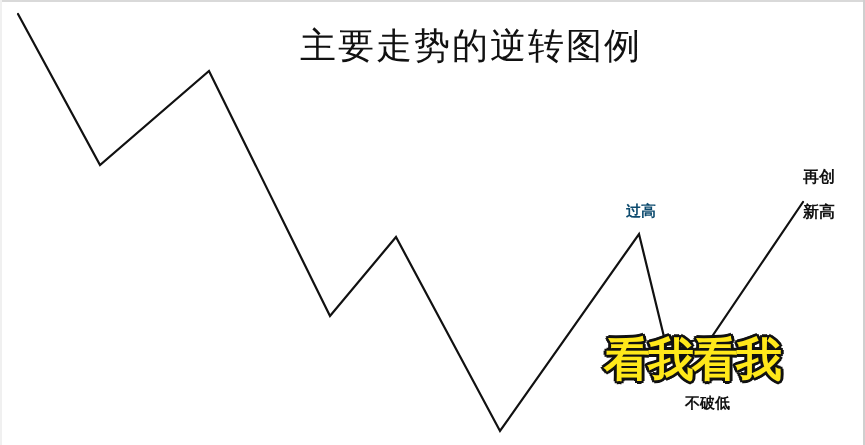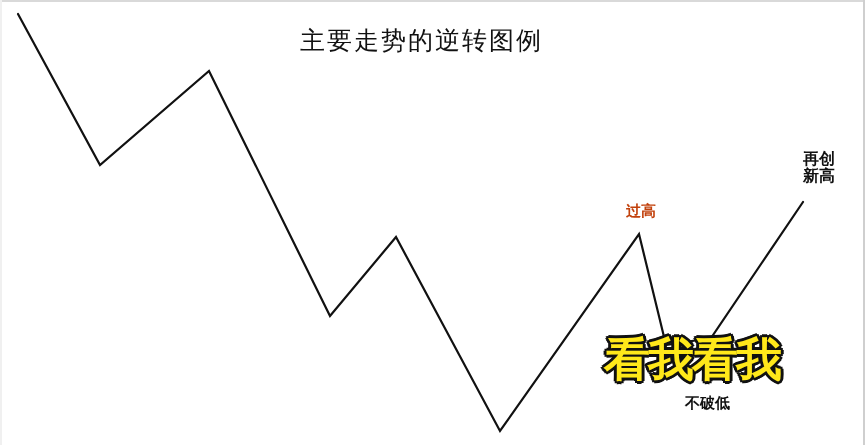--- a/index.html
+++ b/index.html
@@ -2,25 +2,25 @@
 <html><head>
   <meta charset="utf-8">
   <style>
     html, body { margin: 0; padding: 0; background: #ffffff; }
     body { width: 865px; height: 445px; overflow: hidden; position: relative; font-family: "DejaVu Sans", sans-serif; }
     .canvas { position: absolute; left: 0; top: 0; width: 865px; height: 445px; background: #ffffff; }
     .frame-top { position: absolute; left: 0; top: 0; width: 865px; height: 2px; background: #d9d9d9; }
     .frame-right { position: absolute; right: 0; top: 0; width: 2px; height: 445px; background: #cfcfcf; }
     .frame-left { position: absolute; left: 0; top: 0; width: 2px; height: 445px; background: #f0f0f0; }
     svg.chart { position: absolute; left: 0; top: 0; }
-    .title { position: absolute; left: 300px; top: 28px; font-family: "DejaVu Serif", serif; font-size: 25px; color: #111; letter-spacing: 2px; white-space: nowrap; line-height: 1; }
+    .title { position: absolute; left: 300px; top: 28px; font-family: "DejaVu Serif", serif; font-size: 36px; color: #111; letter-spacing: 2px; white-space: nowrap; line-height: 1; }
     .resist { position: absolute; left: 362px; top: 200px; font-family: "DejaVu Serif", serif; font-size: 25px; color: #111; letter-spacing: 1px; white-space: nowrap; line-height: 1; }
-    .over-high { position: absolute; left: 626px; top: 204px; font-family: "DejaVu Sans", sans-serif; font-size: 15px; font-weight: bold; color: #c2410c; white-space: nowrap; line-height: 1; }
+    .over-high { position: absolute; left: 626px; top: 204px; font-family: "DejaVu Sans", sans-serif; font-size: 15px; font-weight: bold; color: #0c4a6e; white-space: nowrap; line-height: 1; }
     .new-high { position: absolute; left: 803px; top: 150px; font-family: "DejaVu Sans", sans-serif; font-size: 16px; font-weight: bold; color: #111; line-height: 17px; width: 48px; }
-    .new-high span { display: block; white-space: nowrap; }
+    .new-high span { display: block; white-space: nowrap; margin-top: 18px; }
     .no-break-low { position: absolute; left: 657px; top: 396px; font-family: "DejaVu Sans", sans-serif; font-size: 15px; font-weight: bold; color: #111; white-space: nowrap; line-height: 1; margin-left: 28px; }
     .notes { position: absolute; left: 36px; top: 312px; font-family: "DejaVu Sans", sans-serif; font-size: 15px; font-weight: bold; color: #111; line-height: 17.5px; }
     .notes div { white-space: nowrap; }
     .sticker { position: absolute; left: 604px; top: 336px; font-family: "DejaVu Sans", sans-serif; font-size: 46px; font-weight: bold; color: #FFE81A; white-space: nowrap; line-height: 1; letter-spacing: -2px;
       -webkit-text-stroke: 3px #111;
       paint-order: stroke fill;
       text-shadow: 2px 2px 0 #111, -2px 2px 0 #111, 2px -2px 0 #111, -2px -2px 0 #111, 0 3px 0 #111, 3px 0 0 #111, 0 -3px 0 #111, -3px 0 0 #111;
       text-align: right;
     }
   </style>

